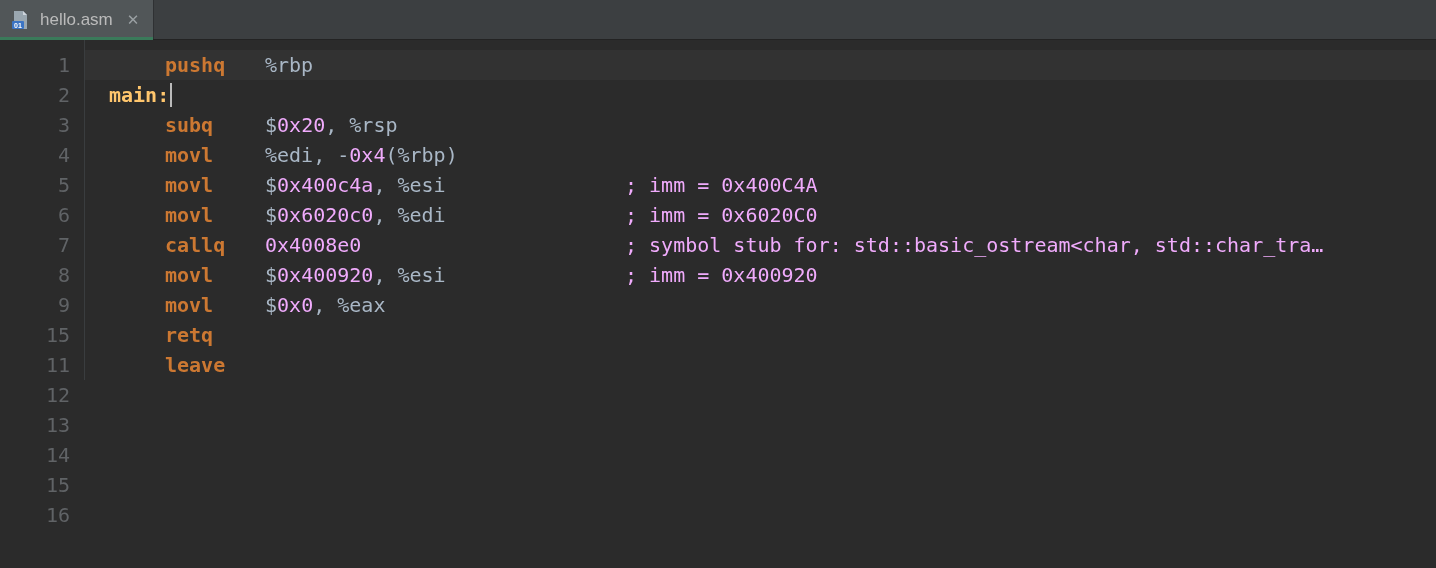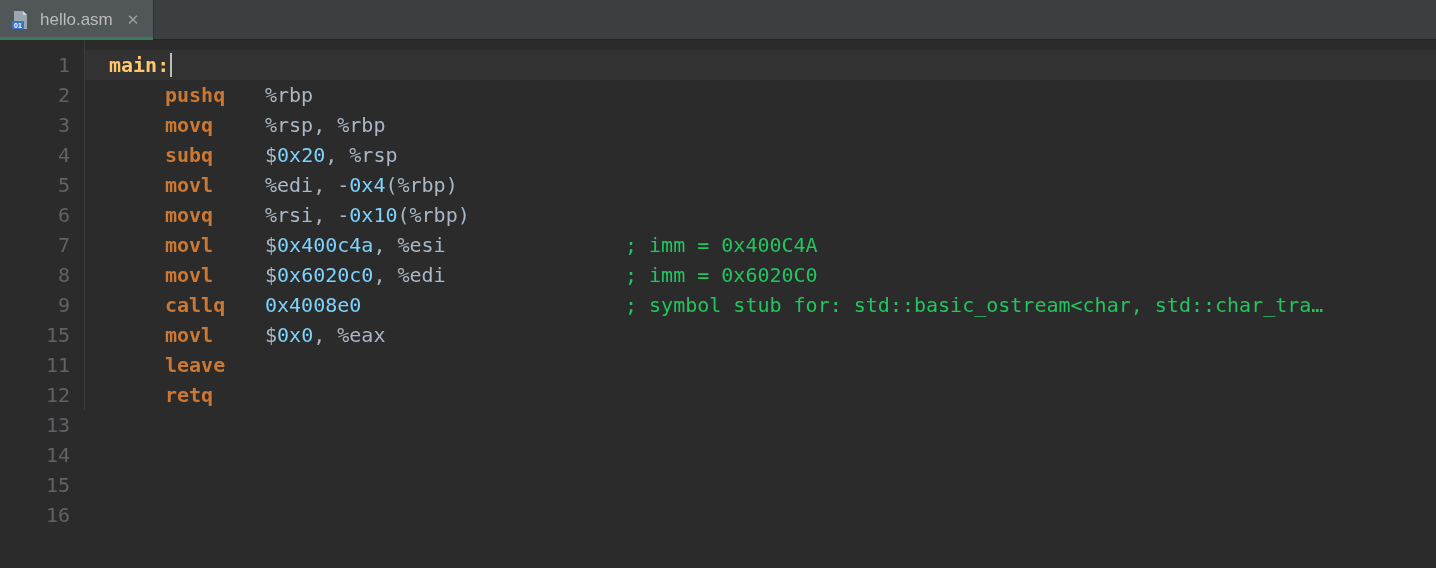--- a/index.html
+++ b/index.html
@@ -86,23 +86,23 @@
     line-height: 30px;
     padding-left: 24px;
     position: relative;
     z-index: 1;
     white-space: pre;
   }
   .indent1 { padding-left: 80px; }
   .tok-label { color: #ffc66d; font-weight: 600; }
   .tok-mnemonic { color: #cc7832; font-weight: 600; }
   .tok-reg { color: #a9b7c6; }
-  .tok-hex { color: #7dd3fc; }
+  .tok-hex { color: #f0abfc; }
   .tok-punct { color: #a9b7c6; }
-  .tok-comment { color: #22c55e; }
+  .tok-comment { color: #f0abfc; }
   .mnemonic-col { display:inline-block; min-width: 100px; }
   .arg-col { display:inline-block; min-width: 360px; }
   .caret {
     display:inline-block;
     width:2px;height:24px;
     background:#bbbbbb;
     vertical-align:middle;
     margin-left:1px;
     transform: translateY(-2px);
   }
@@ -139,26 +139,25 @@
       <div class="gutter-line">15</div>
       <div class="gutter-line">11</div>
       <div class="gutter-line">12</div>
       <div class="gutter-line">13</div>
       <div class="gutter-line">14</div>
       <div class="gutter-line">15</div>
       <div class="gutter-line">16</div>
     </div>
   <div class="code" id="code">
     <div class="current-line-bg"></div>
-  <div class="code-line"><span class="tok-label">main:</span><span class="caret"></span></div>
-      <div class="code-line indent1"><span class="tok-mnemonic mnemonic-col">pushq</span><span class="arg-col"><span class="tok-reg">%rbp</span></span></div>
-      <div class="code-line indent1"><span class="tok-mnemonic mnemonic-col">movq</span><span class="arg-col"><span class="tok-reg">%rsp</span><span class="tok-punct">, </span><span class="tok-reg">%rbp</span></span></div>
+  <div class="code-line indent1"><span class="tok-mnemonic mnemonic-col">pushq</span><span class="arg-col"><span class="tok-reg">%rbp</span></span></div>
+      <div class="code-line"><span class="tok-label">main:</span><span class="caret"></span></div>
       <div class="code-line indent1"><span class="tok-mnemonic mnemonic-col">subq</span><span class="arg-col"><span class="tok-punct">$</span><span class="tok-hex">0x20</span><span class="tok-punct">, </span><span class="tok-reg">%rsp</span></span></div>
       <div class="code-line indent1"><span class="tok-mnemonic mnemonic-col">movl</span><span class="arg-col"><span class="tok-reg">%edi</span><span class="tok-punct">, -</span><span class="tok-hex">0x4</span><span class="tok-punct">(</span><span class="tok-reg">%rbp</span><span class="tok-punct">)</span></span></div>
-      <div class="code-line indent1"><span class="tok-mnemonic mnemonic-col">movq</span><span class="arg-col"><span class="tok-reg">%rsi</span><span class="tok-punct">, -</span><span class="tok-hex">0x10</span><span class="tok-punct">(</span><span class="tok-reg">%rbp</span><span class="tok-punct">)</span></span></div>
       <div class="code-line indent1"><span class="tok-mnemonic mnemonic-col">movl</span><span class="arg-col"><span class="tok-punct">$</span><span class="tok-hex">0x400c4a</span><span class="tok-punct">, </span><span class="tok-reg">%esi</span></span><span class="tok-comment">; imm = 0x400C4A</span></div>
       <div class="code-line indent1"><span class="tok-mnemonic mnemonic-col">movl</span><span class="arg-col"><span class="tok-punct">$</span><span class="tok-hex">0x6020c0</span><span class="tok-punct">, </span><span class="tok-reg">%edi</span></span><span class="tok-comment">; imm = 0x6020C0</span></div>
       <div class="code-line indent1"><span class="tok-mnemonic mnemonic-col">callq</span><span class="arg-col"><span class="tok-hex">0x4008e0</span></span><span class="tok-comment">; symbol stub for: std::basic_ostream&lt;char, std::char_tra…</span></div>
+      <div class="code-line indent1"><span class="tok-mnemonic mnemonic-col">movl</span><span class="arg-col"><span class="tok-punct">$</span><span class="tok-hex">0x400920</span><span class="tok-punct">, </span><span class="tok-reg">%esi</span></span><span class="tok-comment">; imm = 0x400920</span></div>
       <div class="code-line indent1"><span class="tok-mnemonic mnemonic-col">movl</span><span class="arg-col"><span class="tok-punct">$</span><span class="tok-hex">0x0</span><span class="tok-punct">, </span><span class="tok-reg">%eax</span></span></div>
+      <div class="code-line indent1"><span class="tok-mnemonic mnemonic-col">retq</span></div>
       <div class="code-line indent1"><span class="tok-mnemonic mnemonic-col">leave</span></div>
-      <div class="code-line indent1"><span class="tok-mnemonic mnemonic-col">retq</span></div>
     </div>
 </div>
 
 </body></html>

